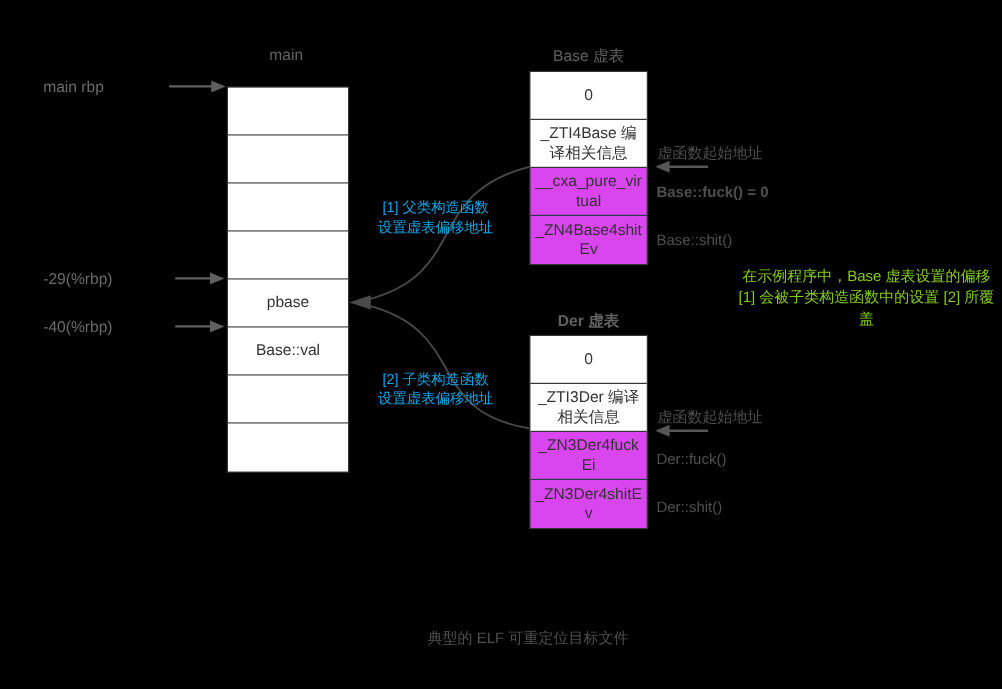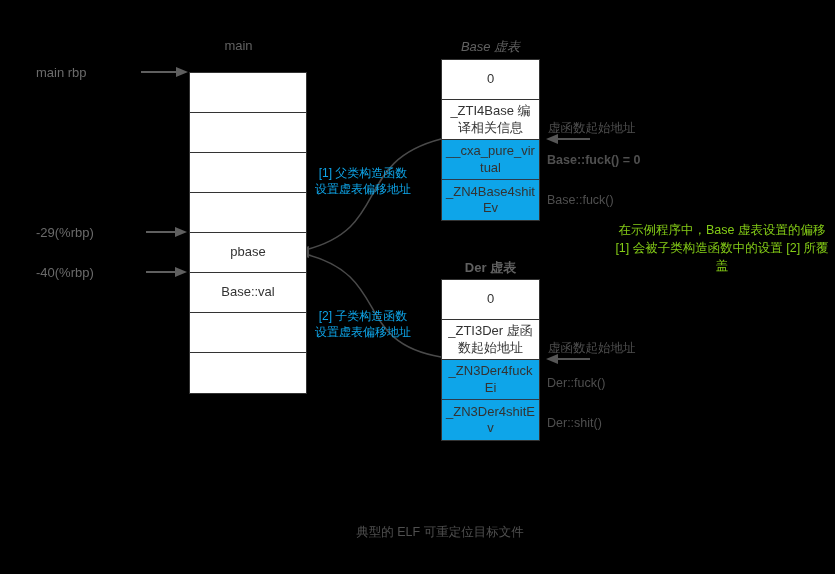--- a/index.html
+++ b/index.html
@@ -21,21 +21,21 @@
     background: #ffffff;
     color: #333333;
     font-size: 13px;
     line-height: 1.25;
     display: flex; align-items: center; justify-content: center;
     text-align: center;
     word-break: break-all;
     padding: 0 4px;
   }
   .memtable .cell:last-child { border-bottom: none; }
-  .memtable .cell.hl { background: #0ea5e9; border-color: #2d3b4d; }
+  .memtable .cell.hl { background: #d946ef; border-color: #2d3b4d; }
 
   .diagram-title {
     position: absolute;
     color: #616161;
     font-size: 13px;
     text-align: center;
   }
   .ptr-label {
     position: absolute;
     color: #6b6b6b;
@@ -106,53 +106,53 @@
       <polygon points="546,139 558,134 558,144" stroke="none"></polygon>
     </g>
     <g stroke="#565656" fill="#565656">
       <line x1="556" y1="359" x2="590" y2="359" stroke-width="2"></line>
       <polygon points="546,359 558,354 558,364" stroke="none"></polygon>
     </g>
   </svg>
 
   <div class="diagram-title" style="left:189px; top:38px; width:99px;">main</div>
 
-  <div class="memtable" style="left:189px; top:72px; width:118px;">
+  <div class="memtable" style="left:189px; top:72px; width:102px;">
     <div class="cell"></div>
     <div class="cell"></div>
     <div class="cell"></div>
     <div class="cell"></div>
     <div class="cell">pbase</div>
     <div class="cell">Base::val</div>
     <div class="cell"></div>
     <div class="cell"></div>
   </div>
 
   <div class="ptr-label" style="left:36px; top:65px; width:100px;">main rbp</div>
   <div class="ptr-label" style="left:36px; top:225px; width:104px;">-29(%rbp)</div>
   <div class="ptr-label" style="left:36px; top:265px; width:104px;">-40(%rbp)</div>
 
-  <div class="diagram-title" style="left:441px; top:38px; width:99px;font-style:italic;">Base 虚表</div>
+  <div class="diagram-title" style="left:441px; top:38px; width:99px;">Base 虚表</div>
 
   <div class="memtable" style="left:441px; top:59px; width:99px;">
     <div class="cell">0</div>
     <div class="cell">_ZTI4Base 编译相关信息</div>
     <div class="cell hl">__cxa_pure_virtual</div>
     <div class="cell hl">_ZN4Base4shitEv</div>
   </div>
 
   <div class="side-label" style="left:548px; top:120px;">虚函数起始地址</div>
   <div class="side-label" style="left:547px; top:153px;font-weight:bold;">Base::fuck() = 0</div>
-  <div class="side-label" style="left:547px; top:193px;">Base::fuck()</div>
+  <div class="side-label" style="left:547px; top:193px;">Base::shit()</div>
 
   <div class="diagram-title" style="left:441px; top:259px; width:99px;font-weight:bold;">Der 虚表</div>
 
   <div class="memtable" style="left:441px; top:279px; width:99px;">
     <div class="cell">0</div>
-    <div class="cell">_ZTI3Der 虚函数起始地址</div>
+    <div class="cell">_ZTI3Der 编译相关信息</div>
     <div class="cell hl">_ZN3Der4fuckEi</div>
     <div class="cell hl">_ZN3Der4shitEv</div>
   </div>
 
   <div class="side-label" style="left:548px; top:340px;">虚函数起始地址</div>
   <div class="side-label" style="left:547px; top:376px;">Der::fuck()</div>
   <div class="side-label" style="left:547px; top:416px;text-align:right;">Der::shit()</div>
 
   <div class="edge-label" style="left:303px; top:165px;">
     <div>[1] 父类构造函数</div>

